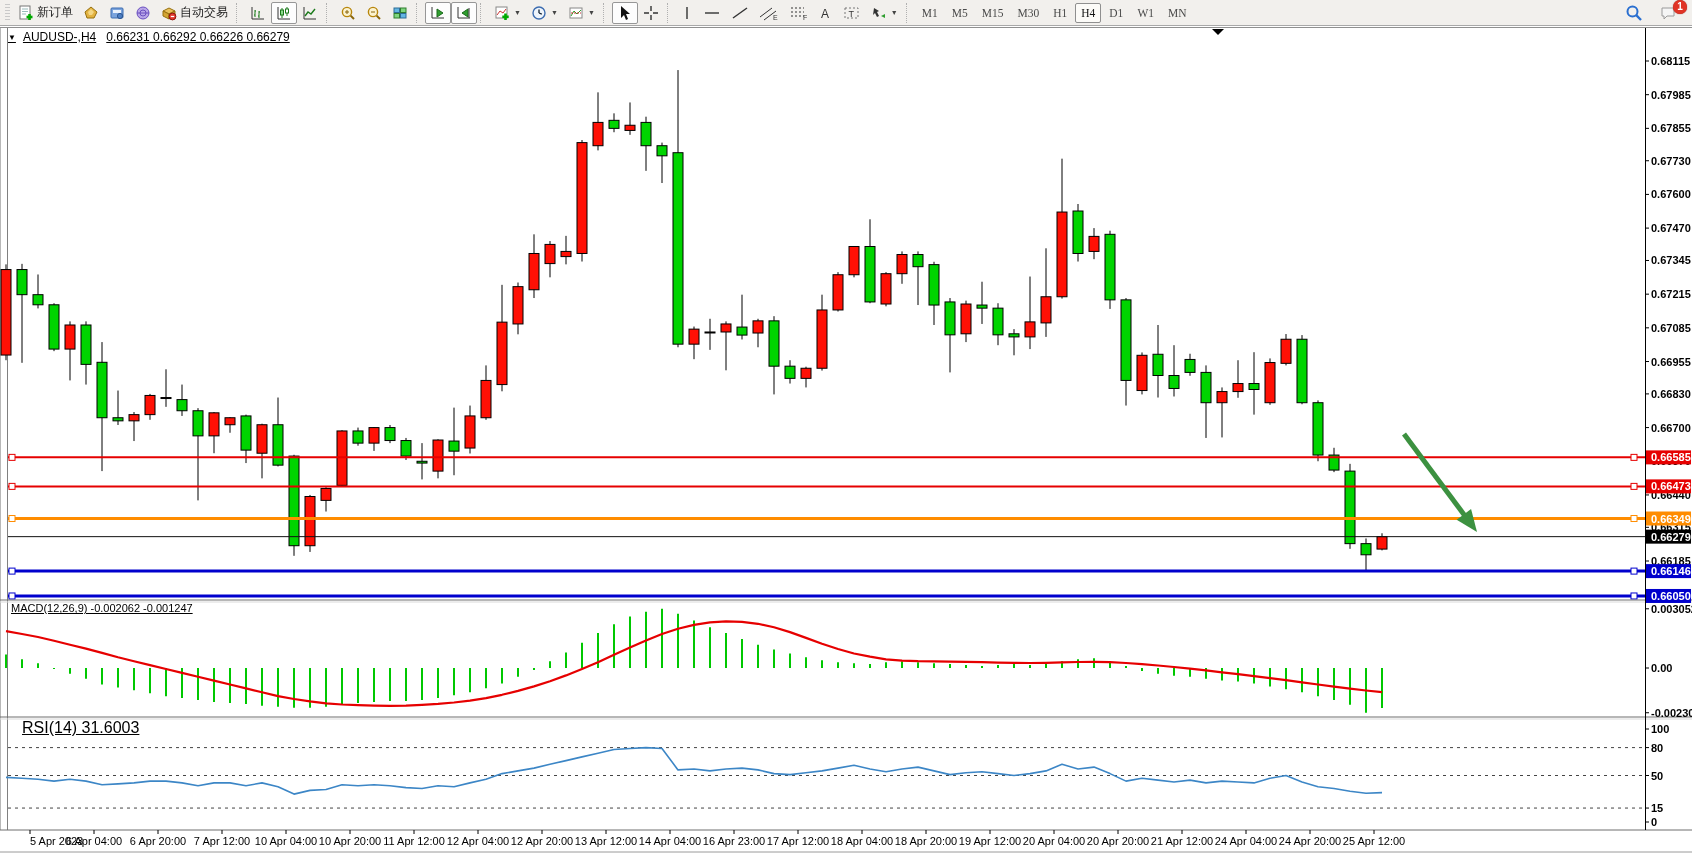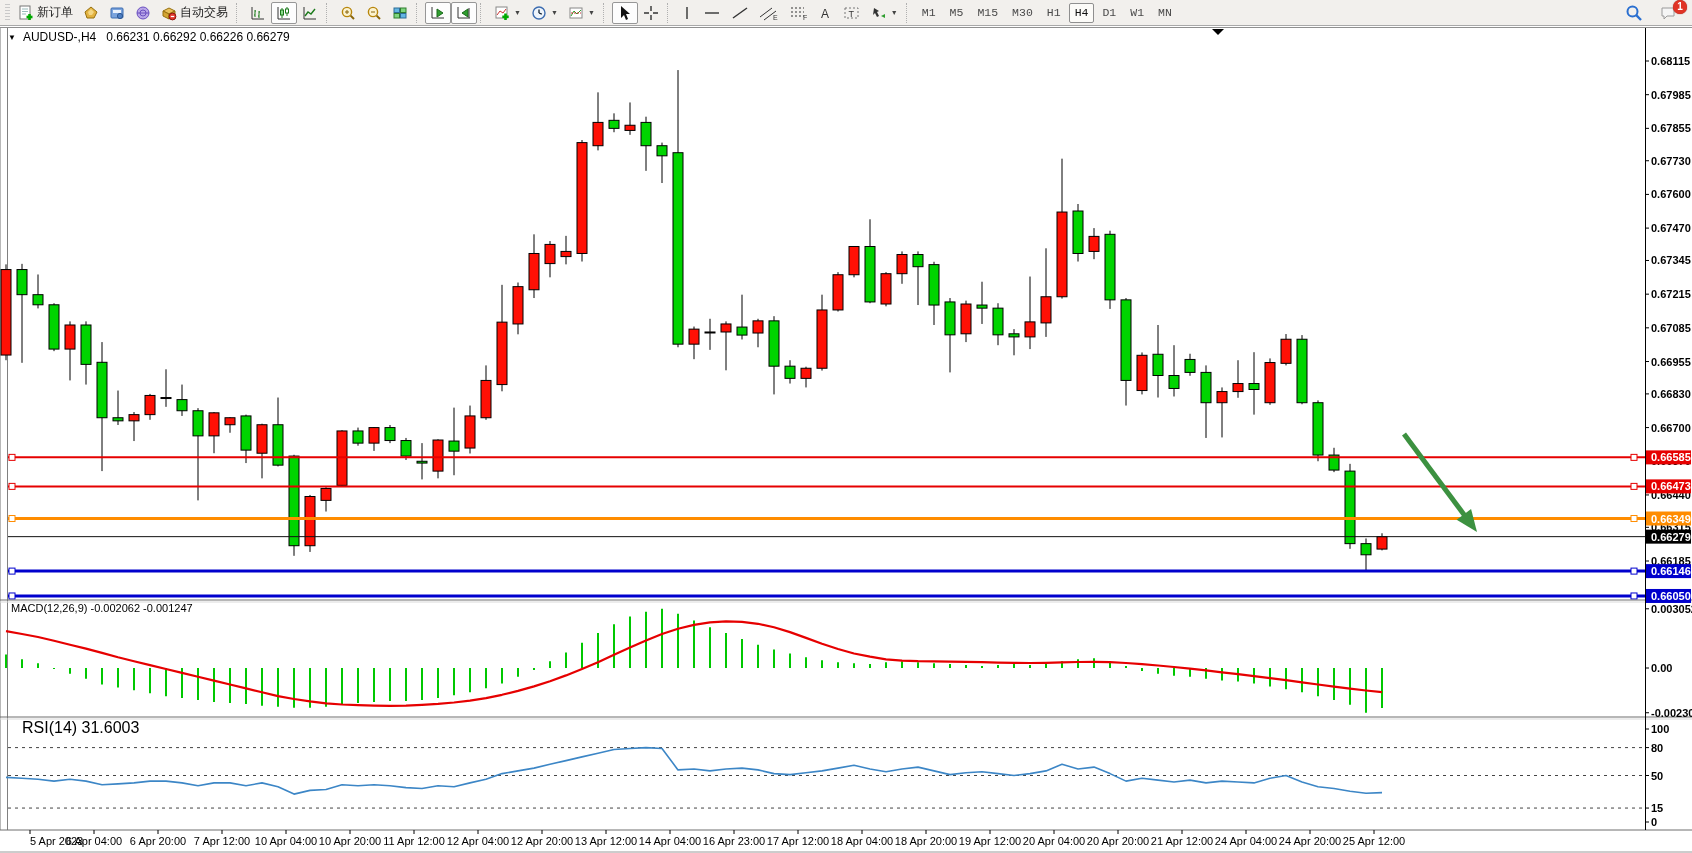--- a/index.html
+++ b/index.html
@@ -9,29 +9,29 @@
   .toolbar{position:absolute;top:0;left:0;width:1692px;height:26px;background:#f2f0ed;
            border-bottom:1px solid #a8a8a8;display:flex;align-items:center;padding:0 2px;box-sizing:border-box;}
   .tbtn{display:flex;align-items:center;gap:3px;height:22px;padding:0 4px;background:transparent;
         border:1px solid transparent;font-family:"Liberation Sans",sans-serif;font-size:12px;color:#222;cursor:default;}
   .tbtn.pressed{background:#fdfdfd;border:1px solid #979797;border-radius:2px;}
   .tbtn svg{display:block;}
   .sep{width:4px;height:20px;border-left:1px dotted #b0b0b0;margin:0 4px 0 3px;}
   .grip{width:5px;height:18px;margin:0 3px;background:repeating-linear-gradient(#c9c9c9 0 1px,transparent 1px 3px);}
   .caret{font-size:7px;color:#444;margin-left:1px;}
   .tf-btn{height:20px;padding:0 5px;margin:0 1px;border:1px solid transparent;background:transparent;
-          font-family:Liberation Mono, monospace;font-size:11.5px;color:#4a4a4a;}
+          font-family:Liberation Serif, serif;font-size:11.5px;color:#4a4a4a;}
   .tf-btn.active{background:#fcfbf8;border:1px solid #8f8f8f;border-radius:2px;color:#111;text-align:right;}
   .tb-right{margin-left:auto;display:flex;align-items:center;gap:6px;padding-right:8px;}
   .notif{position:relative;}
   .badge{position:absolute;top:-3px;right:-6px;width:14px;height:14px;border-radius:50%;
          background:#e03325;color:#fff;font-size:10px;font-weight:bold;line-height:14px;text-align:center;
          box-shadow:0 0 1px #7d1008;}
   
-  .ov-label{position:absolute;font-size:12px;color:#000;white-space:pre;}
+  .ov-label{position:absolute;font-size:12px;color:#000;white-space:pre;text-decoration:underline;}
   #chart-title{top:30px;left:8px;}
   #chart-title .tri{font-size:8px;vertical-align:1px;margin-right:7px;}
   #chart-title .num{margin-left:10px;}
   #macd-label{top:602px;left:11px;font-size:11px;}
   #rsi-label{top:719px;left:11px;font-size:16px;margin-left:11px;}
   #chart-svg{position:absolute;top:27px;left:0;}
 </style>
 </head>
 <body>
 

